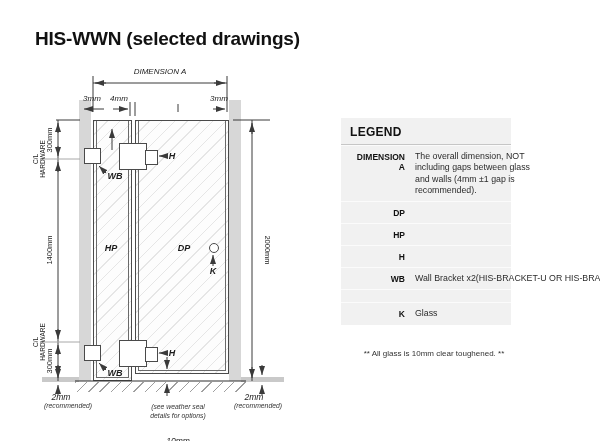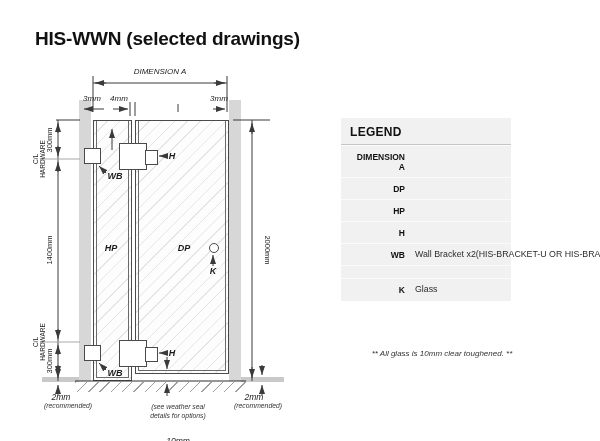--- a/index.html
+++ b/index.html
@@ -46,22 +46,22 @@
   
   .legend{left:325px;top:118px;width:170px;background:#f1f1f1;margin-left:16px;}
   .lg-header{font-size:12px;font-weight:bold;letter-spacing:0.3px;color:#111;
     padding:7px 10px 5px 9px;border-bottom:1px solid #c6c6c6;}
   .lg-row{display:flex;padding:5px 4px 5px 8px;border-top:1px solid #fbfbfb;}
   .lg-row:first-of-type{border-top:none;}
   .lg-term{width:56px;flex:none;text-align:right;font-weight:bold;font-size:8.5px;
     color:#111;padding-top:1px;}
   .lg-desc{flex:1;margin-left:10px;font-size:8.8px;line-height:1.28;color:#2b2b2b;white-space:pre;}
   .lg-spacer{height:12px;border-top:1px solid #fbfbfb;}
-  .footnote{left:342px;top:349px;width:200px;text-align:center;font-size:8px;
-    font-style:italic;color:#333;}
+  .footnote{left:334px;top:349px;width:200px;text-align:center;font-size:8px;
+    color:#333;}
 </style>
 </head>
 <body>
 
 <div class="abs title">HIS-WWN (selected drawings)</div>
 
 <div class="abs wall left"></div>
 <div class="abs wall right"></div>
 
 <div class="abs glass hp">
@@ -176,20 +176,24 @@
 <div class="abs lbl it" style="left:178px;top:392px;font-size:8.5px;margin-top:44px;">10mm</div>
 <div class="abs lbl small it" style="left:178px;top:403px;">(see weather seal</div>
 <div class="abs lbl small it" style="left:178px;top:412px;">details for options)</div>
 <div class="abs lbl" style="left:254px;top:392px;font-size:8.5px;">2mm</div>
 <div class="abs lbl small" style="left:258px;top:402px;">(recommended)</div>
 
 <div class="abs legend">
   <div class="lg-header">LEGEND</div>
   <div class="lg-row">
     <div class="lg-term">DIMENSION A</div>
+    <div class="lg-desc">The overall dimension, NOT
+including gaps between glass
+and walls (4mm ±1 gap is
+recommended).</div>
   </div>
   <div class="lg-row">
     <div class="lg-term">DP</div>
   </div>
   <div class="lg-row">
     <div class="lg-term">HP</div>
   </div>
   <div class="lg-row">
     <div class="lg-term">H</div>
   </div>

